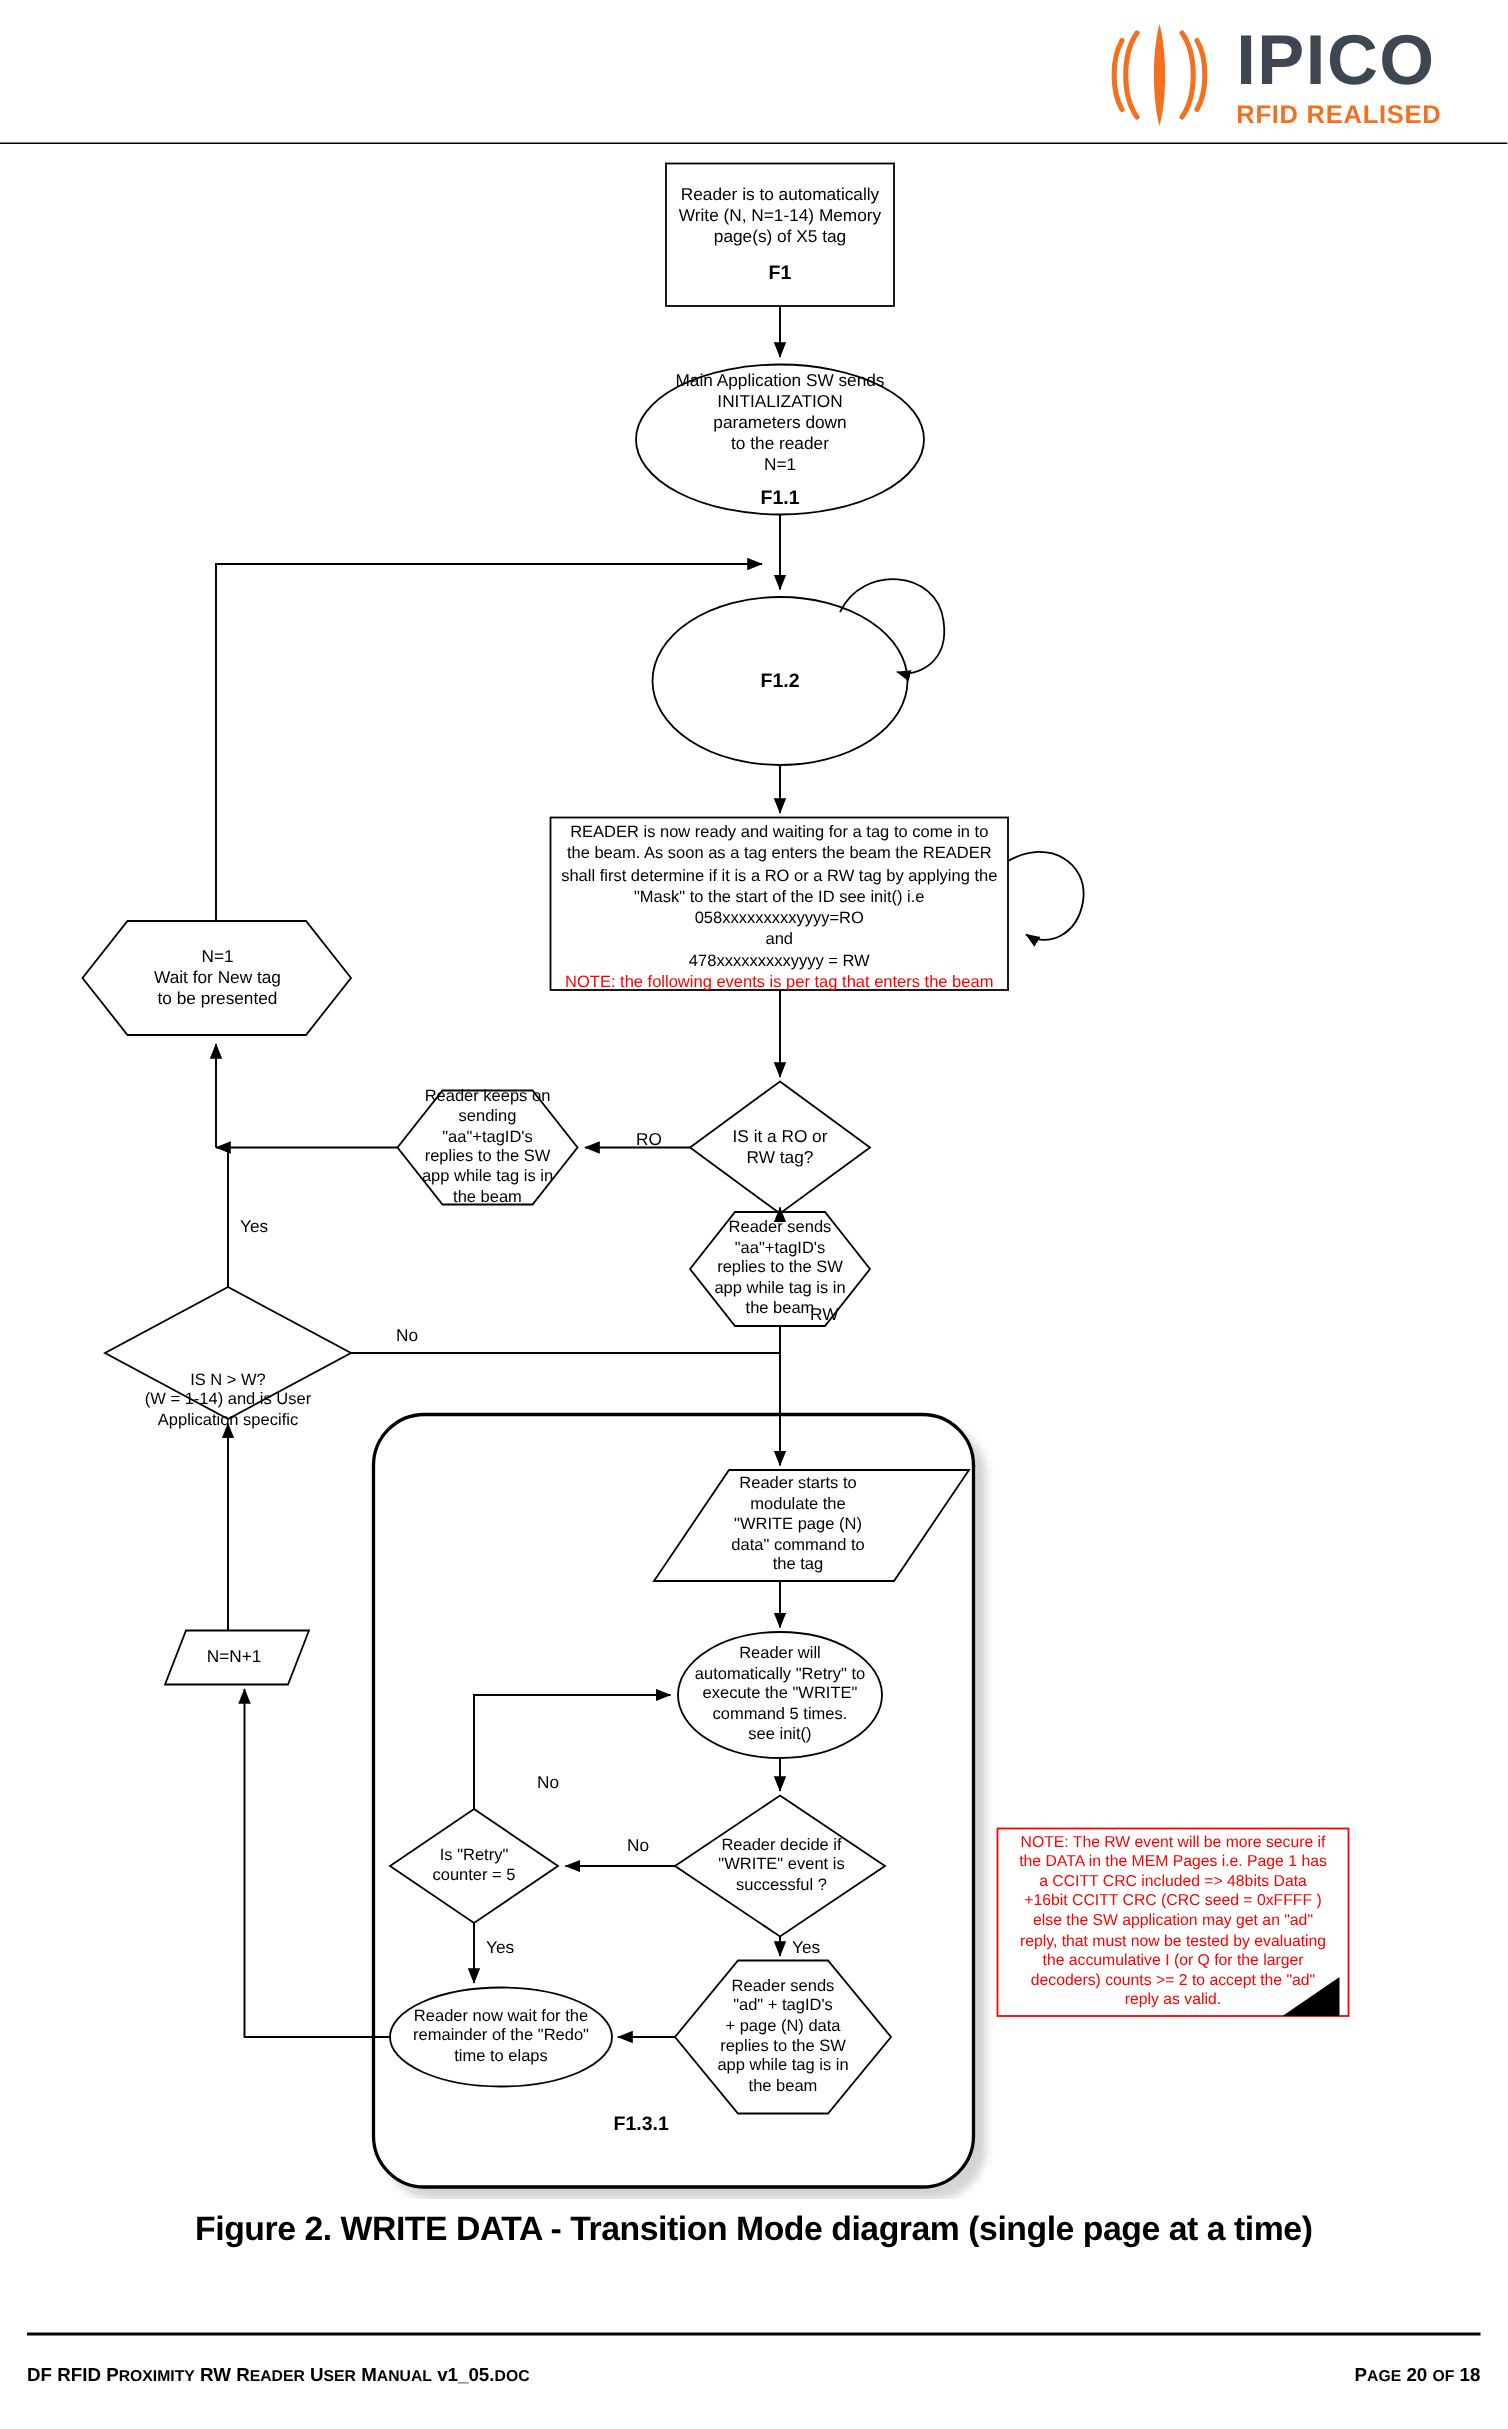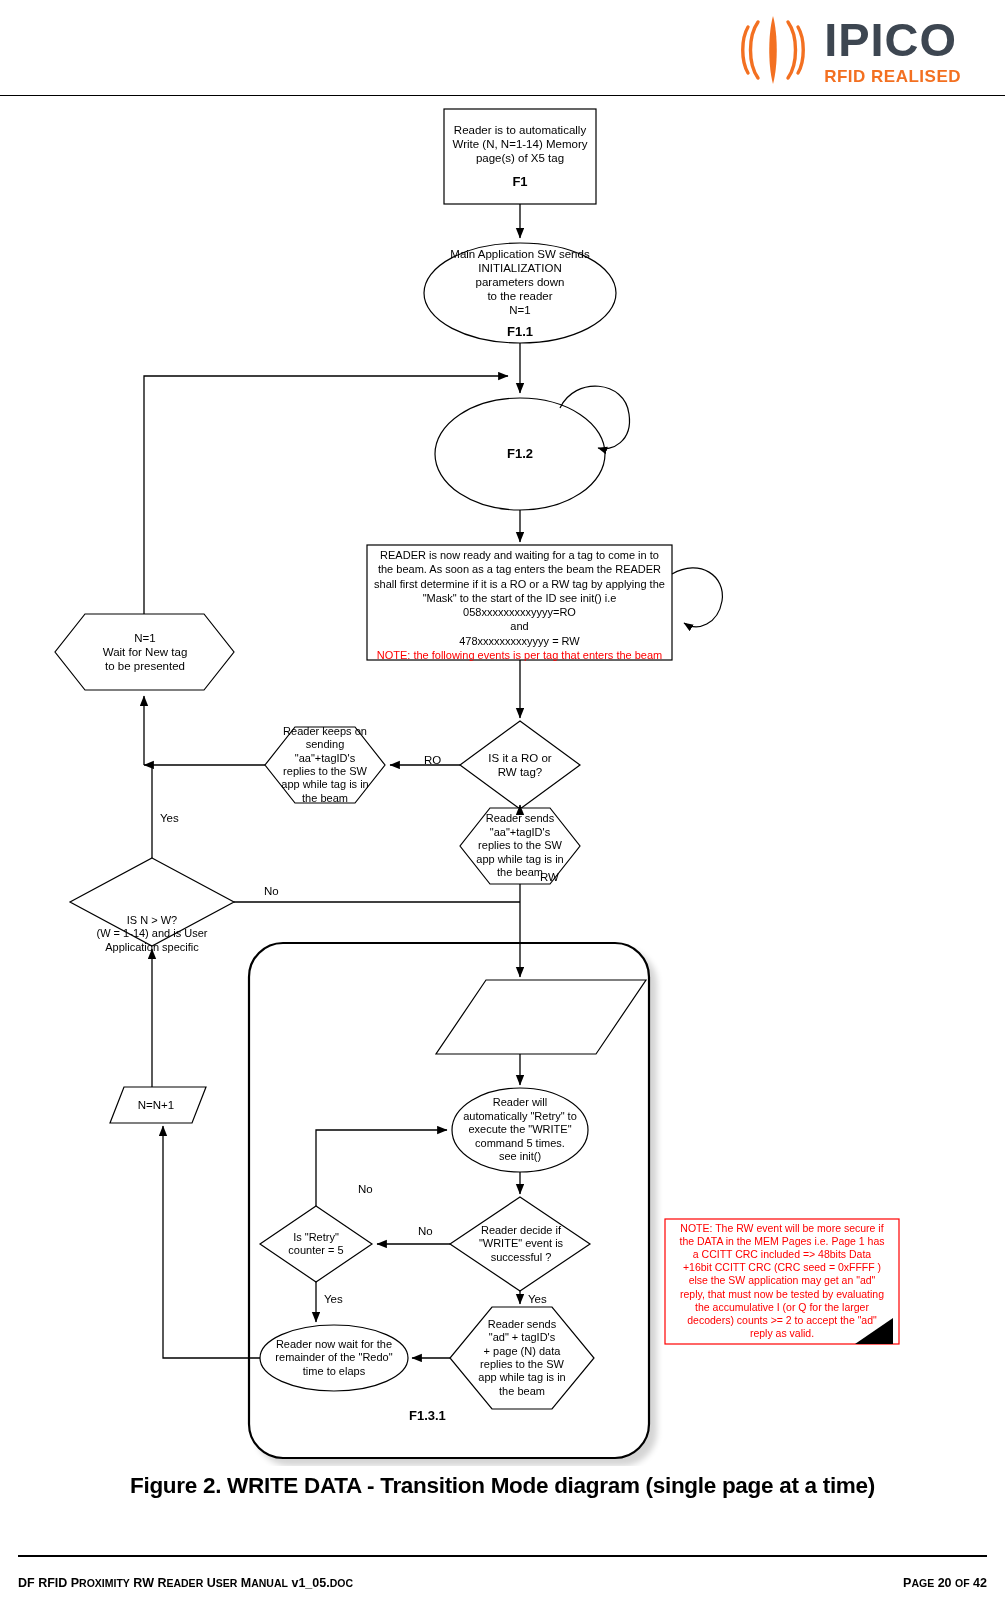--- a/index.html
+++ b/index.html
@@ -262,20 +262,27 @@
   <div class="node" style="left:77px;top:782px;width:150px;height:48px;margin-top:32px;">
     <div class="txt" style="font-size:11px;">IS N &gt; W?
 (W = 1-14) and is User
 Application specific</div>
   </div>
 
   <div class="node" style="left:110px;top:991px;width:92px;height:36px;">
     <div class="txt">N=N+1</div>
   </div>
 
+  <div class="node" style="left:462px;top:886px;width:140px;height:70px;">
+    <div class="txt" style="font-size:11px;">Reader starts to
+modulate the
+"WRITE page (N)
+data" command to
+the tag</div>
+  </div>
 
   <div class="node" style="left:452px;top:998px;width:136px;height:72px;">
     <div class="txt" style="font-size:11px;">Reader will
 automatically "Retry" to
 execute the "WRITE"
 command 5 times.
 see init()</div>
   </div>
 
   <div class="node" style="left:462px;top:1120px;width:118px;height:56px;">
@@ -326,14 +333,14 @@
   <div class="label" style="left:418px;top:1129px;">No</div>
   <div class="label" style="left:324px;top:1197px;">Yes</div>
   <div class="label" style="left:528px;top:1197px;">Yes</div>
 </div>
 
 <div id="caption">Figure 2. WRITE DATA - Transition Mode diagram (single page at a time)</div>
 
 <div id="footer-rule"></div>
 <div id="footer">
   <div><span>DF RFID P</span><span class="smallcaps">ROXIMITY</span><span> RW R</span><span class="smallcaps">EADER</span><span> U</span><span class="smallcaps">SER</span><span> M</span><span class="smallcaps">ANUAL</span><span> v1_05.</span><span class="smallcaps">DOC</span></div>
-  <div><span>P</span><span class="smallcaps">AGE</span><span> 20 </span><span class="smallcaps">OF</span><span> 42</span></div>
+  <div><span>P</span><span class="smallcaps">AGE</span><span> 20 </span><span class="smallcaps">OF</span><span> 18</span></div>
 </div>
 
 </body></html>

